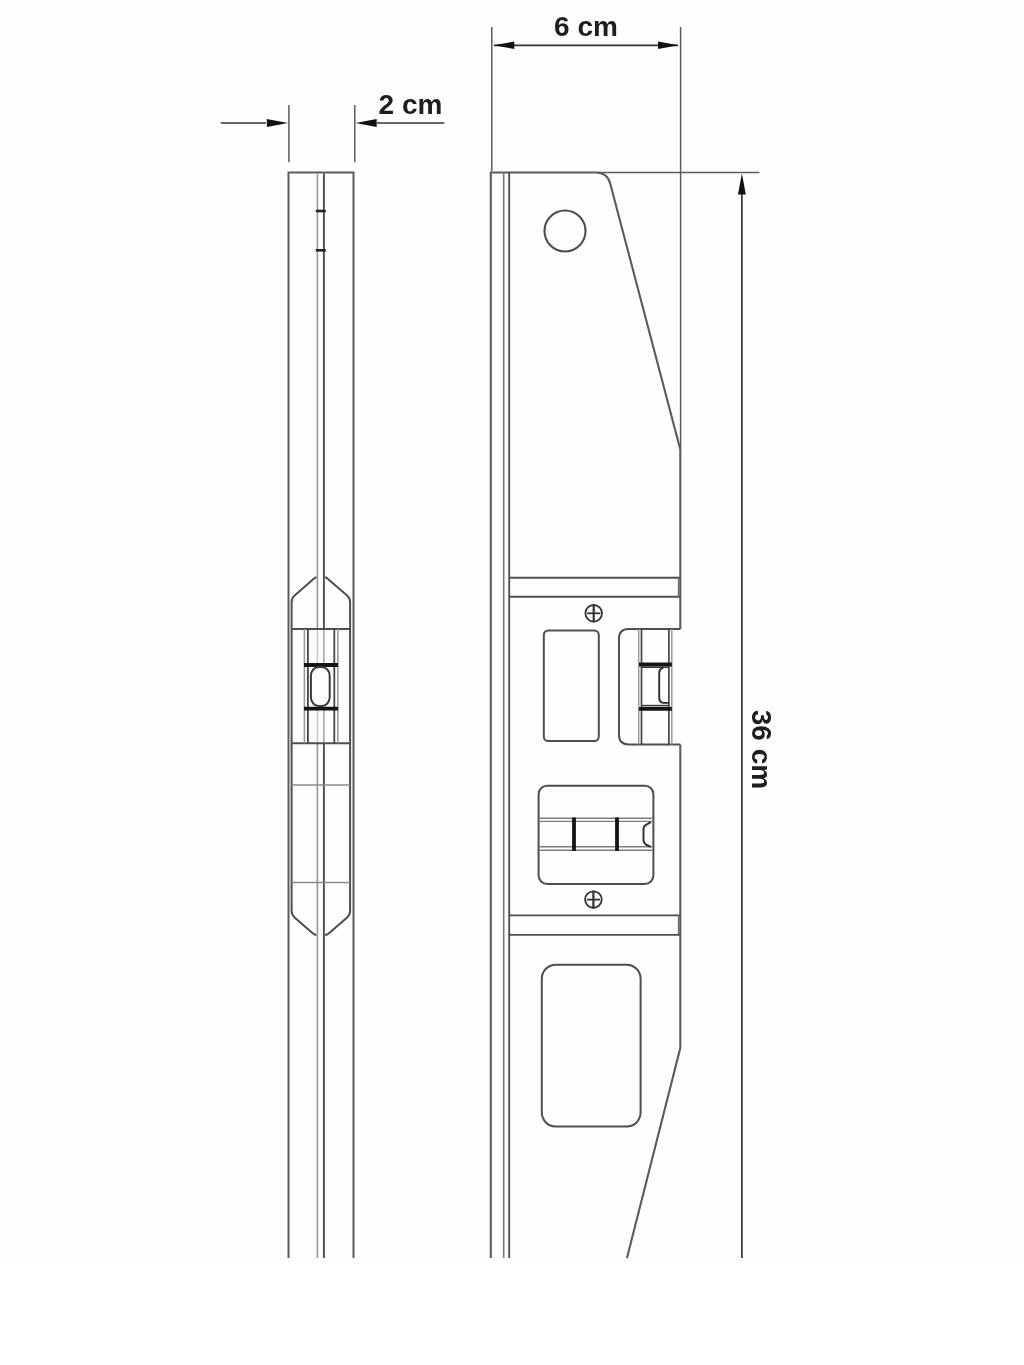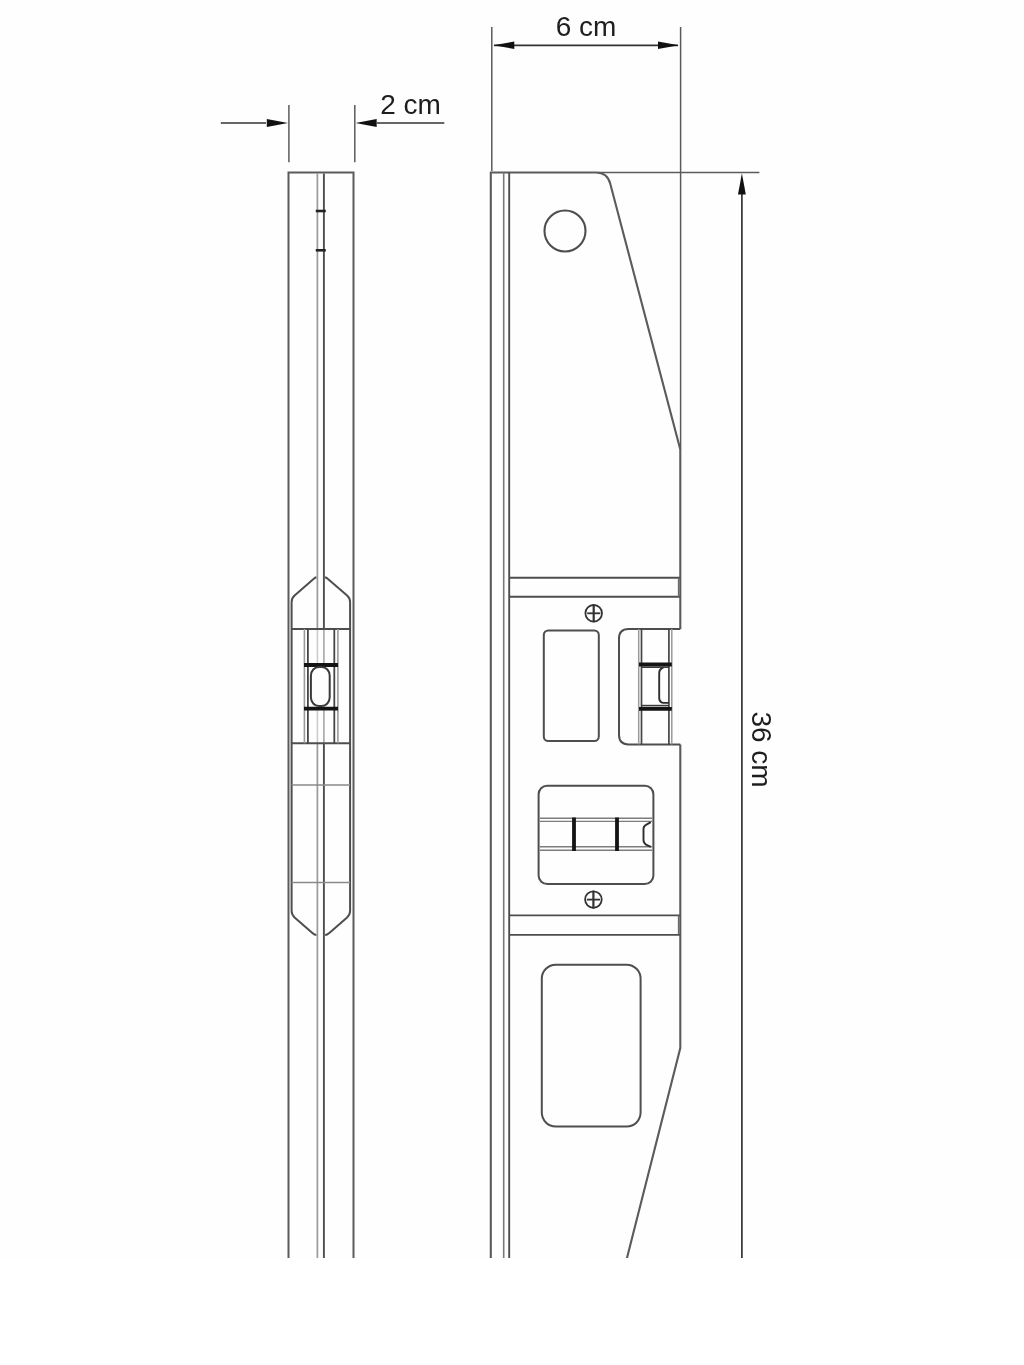--- a/index.html
+++ b/index.html
@@ -1,16 +1,16 @@
 <!DOCTYPE html>
 <html><head>
 <meta charset="utf-8">
 <style>
   html,body{margin:0;padding:0;background:#ffffff;}
-  .page{width:1024px;height:1258px;position:relative;background:#fefefe;overflow:hidden;}
+  .page{width:1024px;height:1258px;position:relative;background:#fefefe;overflow:hidden;font-weight:bold;}
   svg{position:absolute;top:0;left:0;filter:blur(0.4px);}
   text{font-family:"Liberation Sans",sans-serif;fill:#1e1e1e;}
 </style>
 </head>
 <body>
 
 <div class="page">
 <svg width="1024" height="1365" viewBox="0 0 1024 1365">
 
 <g stroke-linecap="butt" fill="none">

